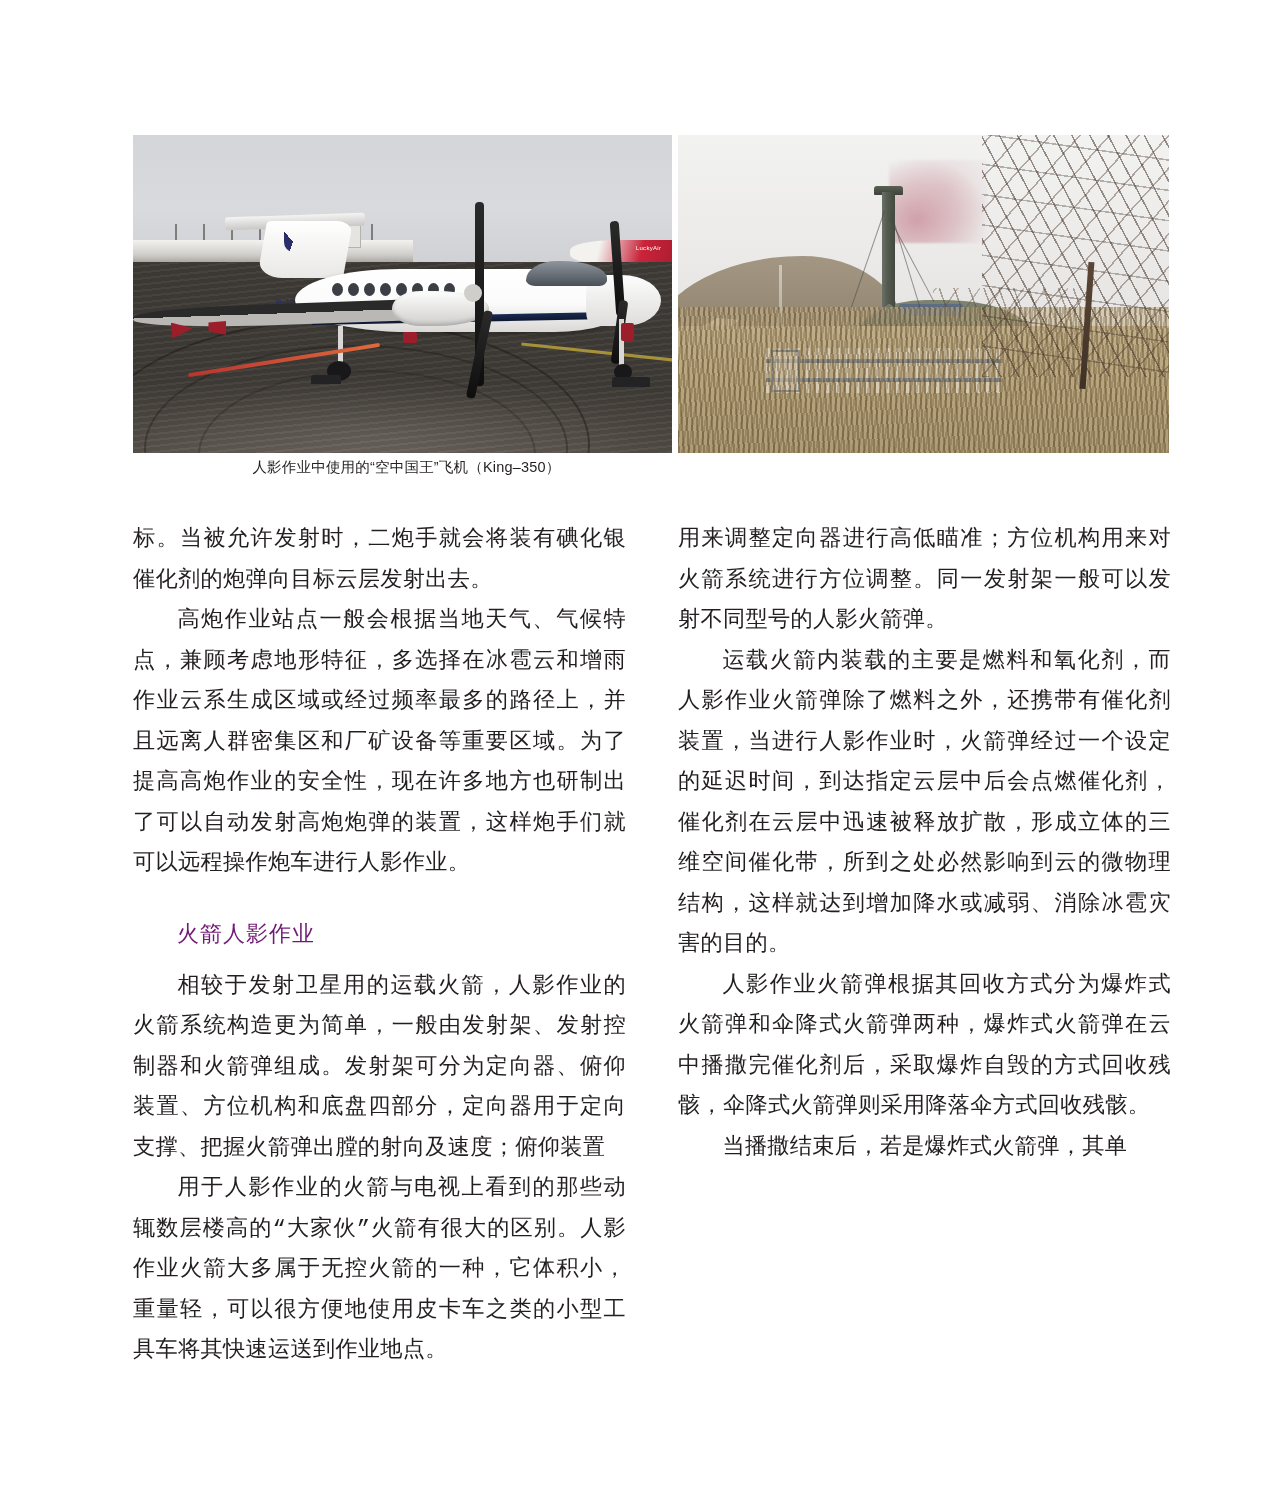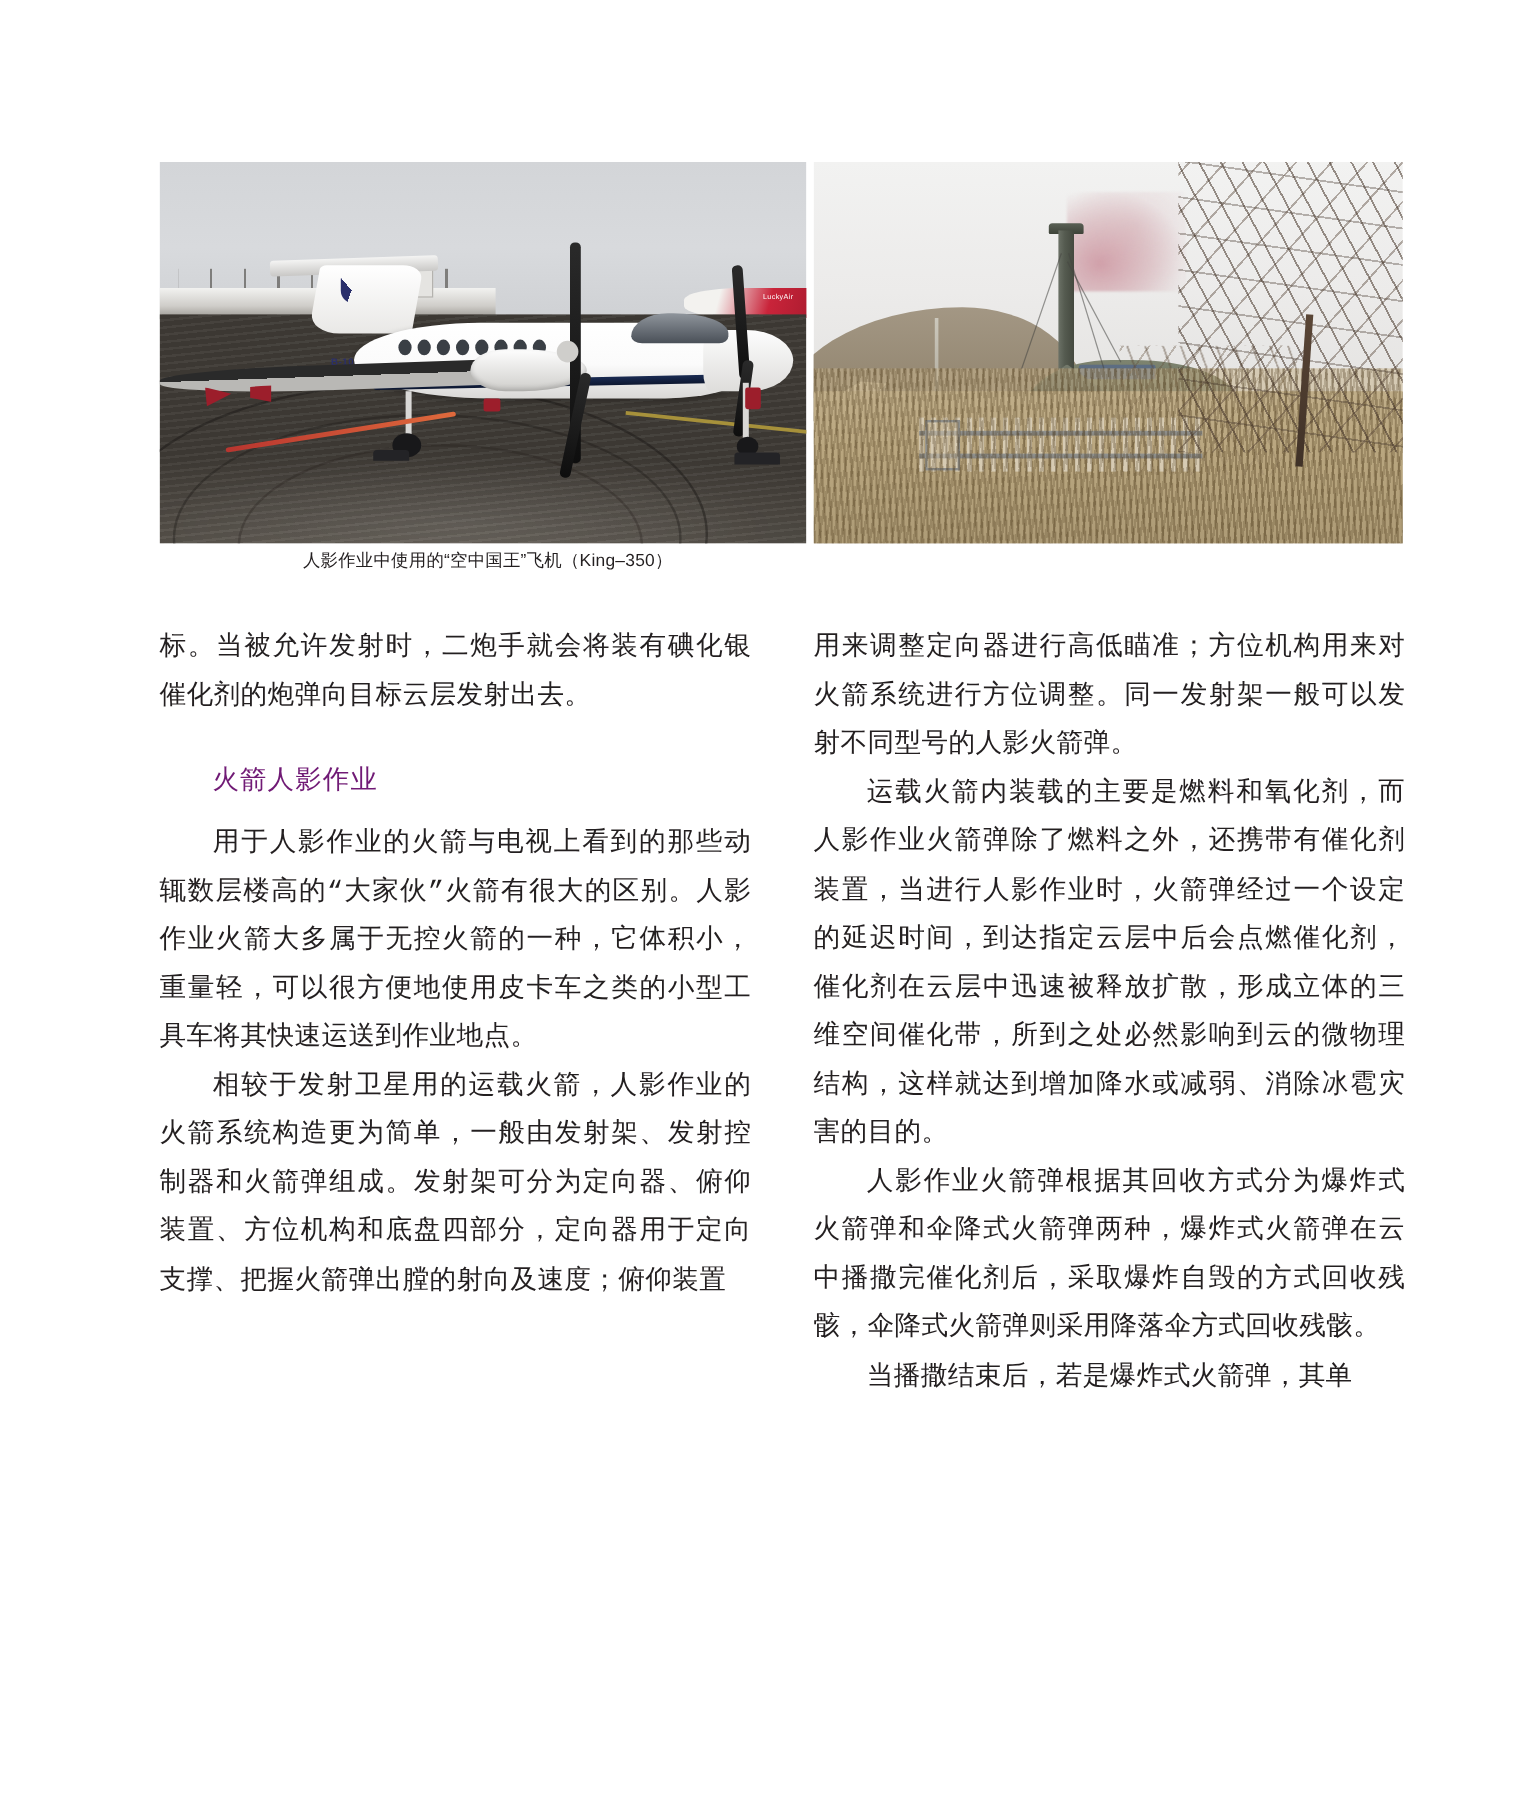--- a/index.html
+++ b/index.html
@@ -457,23 +457,24 @@
 </div>
 
 <div class="captions">
   <div class="caption caption-left">人影作业中使用的“空中国王”飞机（King–350）</div>
 </div>
 
 <div class="columns">
 
   <div class="col">
     <p class="body noindent">标。当被允许发射时，二炮手就会将装有碘化银催化剂的炮弹向目标云层发射出去。</p>
+    <p class="body">高炮作业站点一般会根据当地天气、气候特点，兼顾考虑地形特征，多选择在冰雹云和增雨作业云系生成区域或经过频率最多的路径上，并且远离人群密集区和厂矿设备等重要区域。为了提高高炮作业的安全性，现在许多地方也研制出了可以自动发射高炮炮弹的装置，这样炮手们就可以远程操作炮车进行人影作业。</p>
     <h2 class="section-heading">火箭人影作业</h2>
+    <p class="body">相较于发射卫星用的运载火箭，人影作业的火箭系统构造更为简单，一般由发射架、发射控制器和火箭弹组成。发射架可分为定向器、俯仰装置、方位机构和底盘四部分，定向器用于定向支撑、把握火箭弹出膛的射向及速度；俯仰装置</p>
     <p class="body">用于人影作业的火箭与电视上看到的那些动辄数层楼高的“大家伙”火箭有很大的区别。人影作业火箭大多属于无控火箭的一种，它体积小，重量轻，可以很方便地使用皮卡车之类的小型工具车将其快速运送到作业地点。</p>
-    <p class="body">相较于发射卫星用的运载火箭，人影作业的火箭系统构造更为简单，一般由发射架、发射控制器和火箭弹组成。发射架可分为定向器、俯仰装置、方位机构和底盘四部分，定向器用于定向支撑、把握火箭弹出膛的射向及速度；俯仰装置</p>
   </div>
 
   <div class="col">
     <p class="body noindent">用来调整定向器进行高低瞄准；方位机构用来对火箭系统进行方位调整。同一发射架一般可以发射不同型号的人影火箭弹。</p>
     <p class="body">运载火箭内装载的主要是燃料和氧化剂，而人影作业火箭弹除了燃料之外，还携带有催化剂装置，当进行人影作业时，火箭弹经过一个设定的延迟时间，到达指定云层中后会点燃催化剂，催化剂在云层中迅速被释放扩散，形成立体的三维空间催化带，所到之处必然影响到云的微物理结构，这样就达到增加降水或减弱、消除冰雹灾害的目的。</p>
     <p class="body">人影作业火箭弹根据其回收方式分为爆炸式火箭弹和伞降式火箭弹两种，爆炸式火箭弹在云中播撒完催化剂后，采取爆炸自毁的方式回收残骸，伞降式火箭弹则采用降落伞方式回收残骸。</p>
     <p class="body">当播撒结束后，若是爆炸式火箭弹，其单</p>
   </div>
 </div>
 

